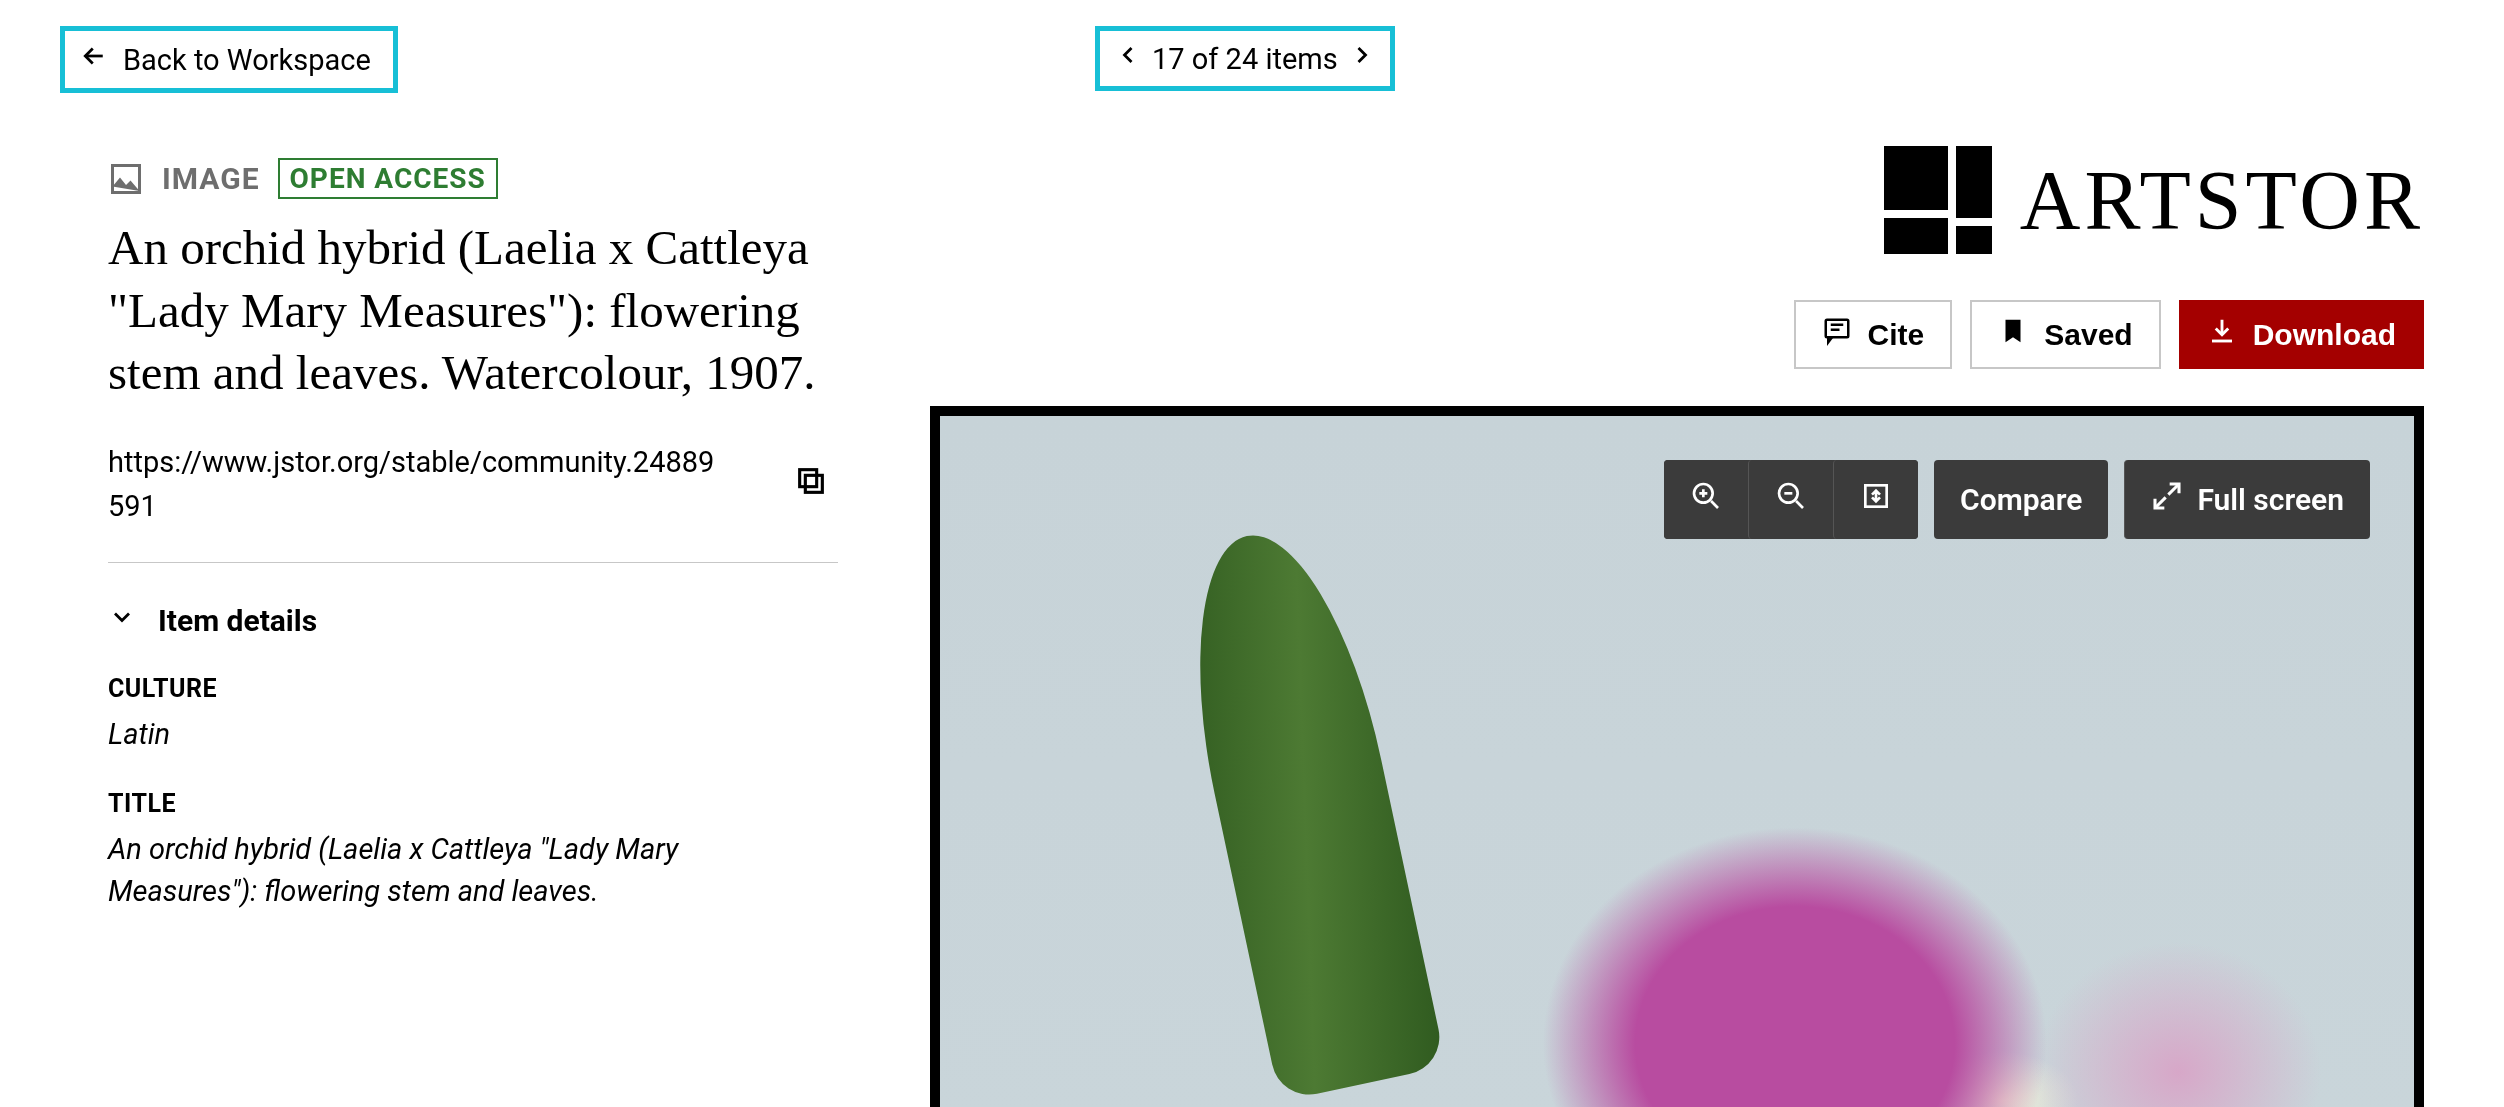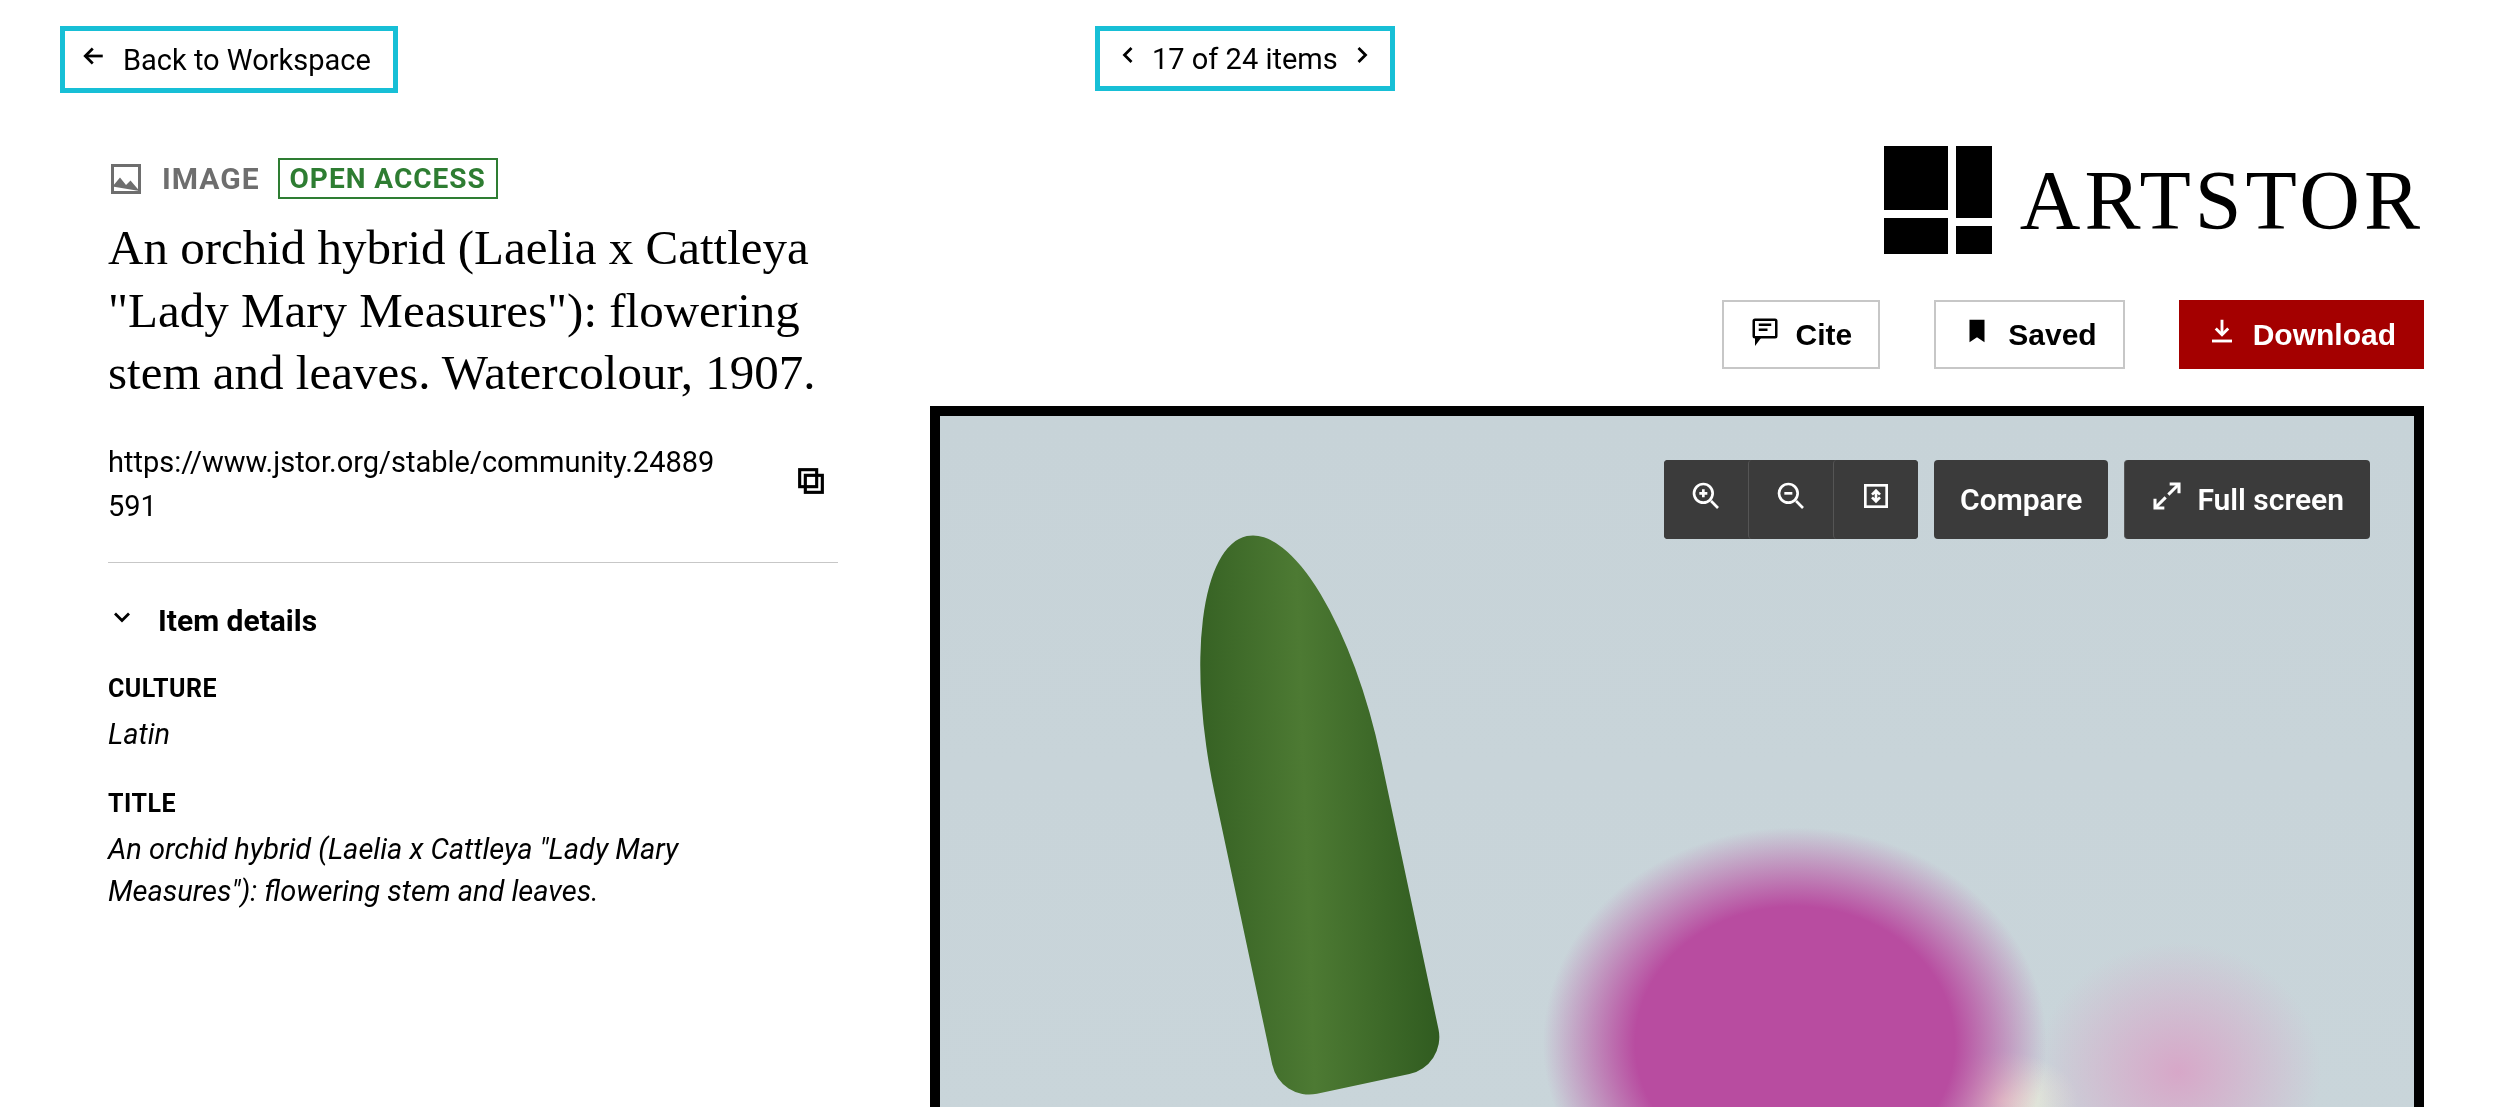--- a/index.html
+++ b/index.html
@@ -181,21 +181,20 @@
   .btn {
     display: inline-flex;
     align-items: center;
     gap: 16px;
     border: 2px solid #c7c7c7;
     background: #fff;
     padding: 14px 26px;
     font-size: 30px;
     font-weight: 700;
     cursor: pointer;
-    margin-left: 36px;
   }
   .btn svg { width: 30px; height: 30px; }
   .btn-primary {
     background: #a40000;
     border-color: #a40000;
     color: #fff;
   }
   .btn-primary svg { color: #fff; }
 
   

